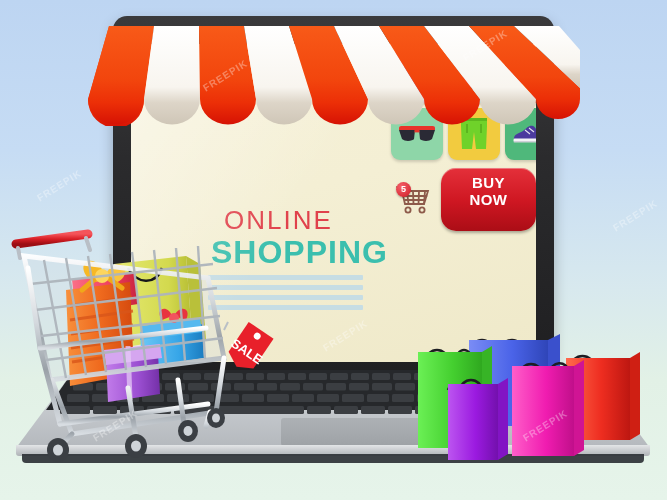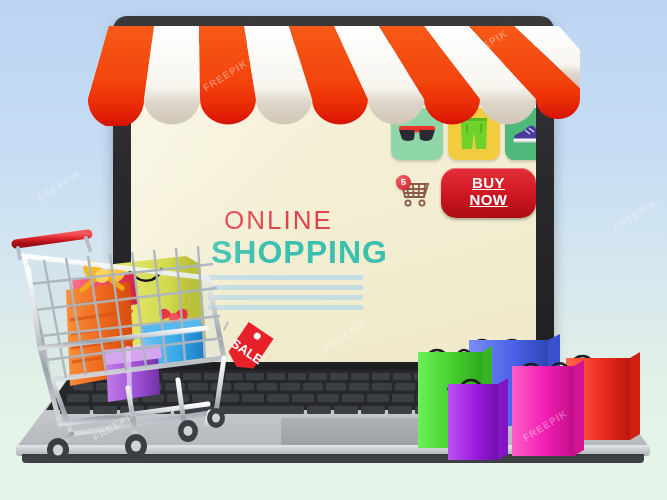--- a/index.html
+++ b/index.html
@@ -69,23 +69,23 @@
   .cart-ico{position:relative;width:40px;height:34px;}
   .badge{
     position:absolute;left:2px;top:-1px;width:15px;height:15px;border-radius:50%;
     background:radial-gradient(circle at 35% 30%,#f4606a,#cf1b25);
     color:#fff;font-size:9px;font-weight:700;line-height:15px;text-align:center;
     z-index:3;box-shadow:0 1px 2px rgba(0,0,0,.3);
   }
   .buy-btn{
     background:linear-gradient(180deg,#e4303a 0%,#cf1722 52%,#ab0d16 100%);
     color:#fff;font-size:15px;font-weight:700;letter-spacing:.4px;
-    padding:6px 15px 10px;border-radius:15px;border:none;
+    padding:6px 15px 23px;border-radius:15px;border:none;
     box-shadow:0 2px 3px rgba(0,0,0,.3), inset 0 1px 0 rgba(255,255,255,.35);
-    cursor:pointer;font-family:"Liberation Sans",sans-serif;text-decoration:underline;
+    cursor:pointer;font-family:"Liberation Sans",sans-serif;
   }
 
   
   .awning{position:absolute;left:88px;top:26px;width:492px;height:100px;}
 
   
   .base{
     position:absolute;left:16px;top:370px;width:634px;height:92px;
   }
   .keyboard-deck{

